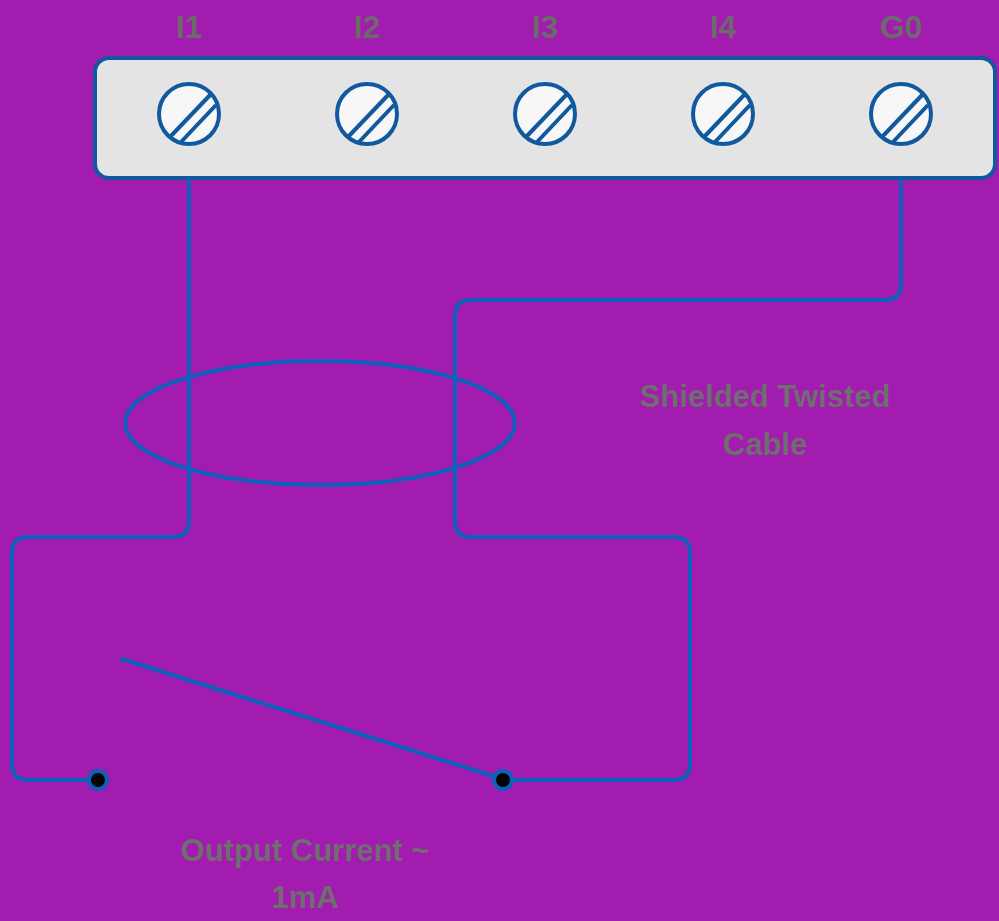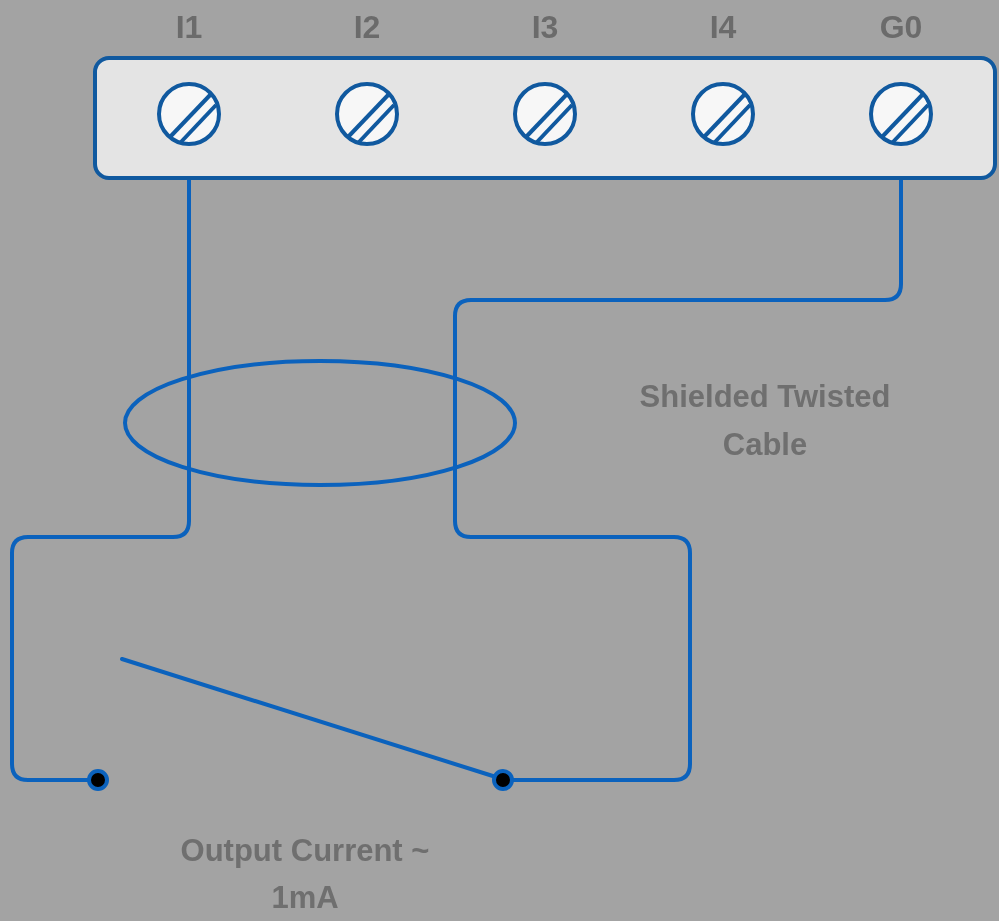--- a/index.html
+++ b/index.html
@@ -11,21 +11,21 @@
   body {
     width: 999px;
     height: 921px;
     overflow: hidden;
     font-family: "Liberation Sans", sans-serif;
   }
   #diagram-root {
     position: relative;
     width: 999px;
     height: 921px;
-    background: #a3a3a3;
+    background: #a21caf;
   }
   #diagram-svg {
     position: absolute;
     top: 0;
     left: 0;
     width: 999px;
     height: 921px;
     display: block;
   }
   .terminal-label {

